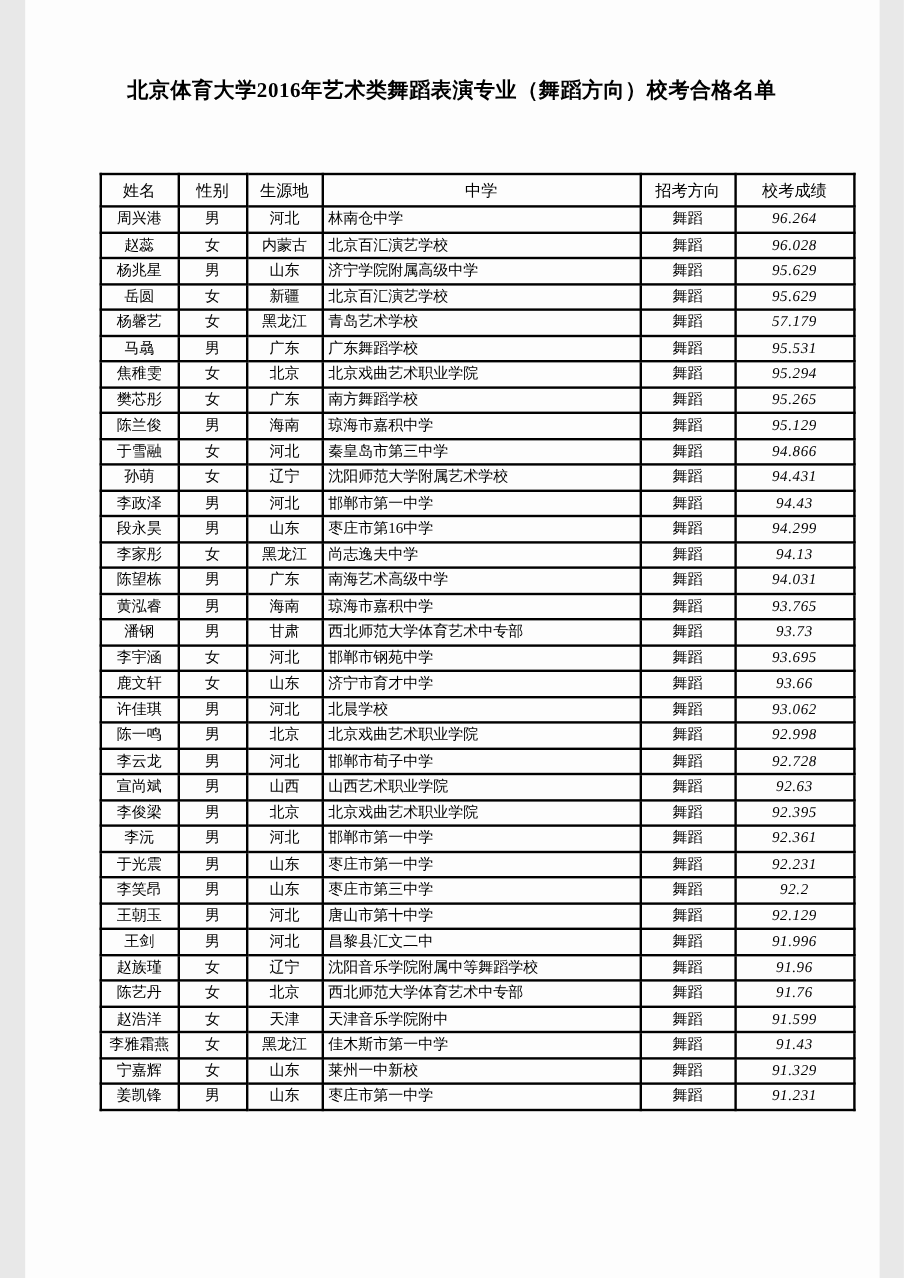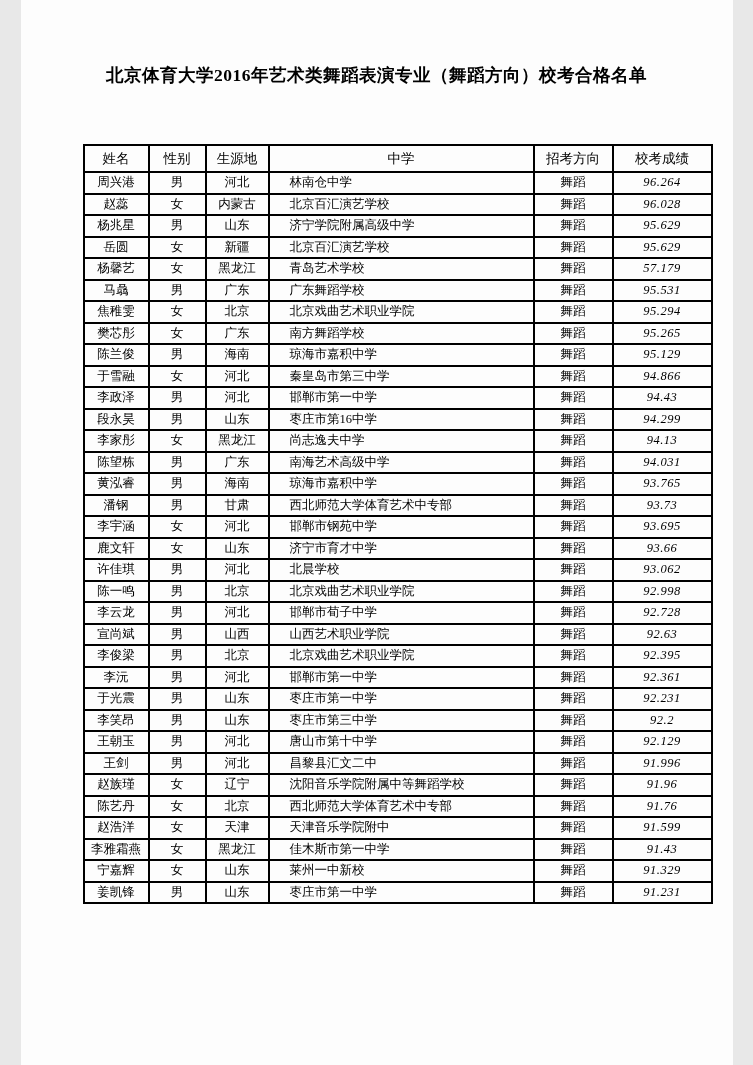--- a/index.html
+++ b/index.html
@@ -49,21 +49,21 @@
   table.results th {
     height: 25px;
     font-size: 13.5px;
   }
   table.results td {
     height: 19.5px;
     font-size: 12.5px;
   }
   table.results td.col-school {
     text-align: left;
-    padding-left: 20px;
+    padding-left: 4px;
   }
   table.results td.col-score {
     letter-spacing: 0.5px;
     font-style: italic;
   }
 </style>
 </head>
 <body>
 
 <div class="page">
@@ -163,20 +163,28 @@
         </tr>
         <tr>
           <td class="col-name">于雪融</td>
           <td class="col-gender">女</td>
           <td class="col-origin">河北</td>
           <td class="col-school">秦皇岛市第三中学</td>
           <td class="col-direction">舞蹈</td>
           <td class="col-score">94.866</td>
         </tr>
         <tr>
+          <td class="col-name">孙萌</td>
+          <td class="col-gender">女</td>
+          <td class="col-origin">辽宁</td>
+          <td class="col-school">沈阳师范大学附属艺术学校</td>
+          <td class="col-direction">舞蹈</td>
+          <td class="col-score">94.431</td>
+        </tr>
+        <tr>
           <td class="col-name">李政泽</td>
           <td class="col-gender">男</td>
           <td class="col-origin">河北</td>
           <td class="col-school">邯郸市第一中学</td>
           <td class="col-direction">舞蹈</td>
           <td class="col-score">94.43</td>
         </tr>
         <tr>
           <td class="col-name">段永昊</td>
           <td class="col-gender">男</td>

